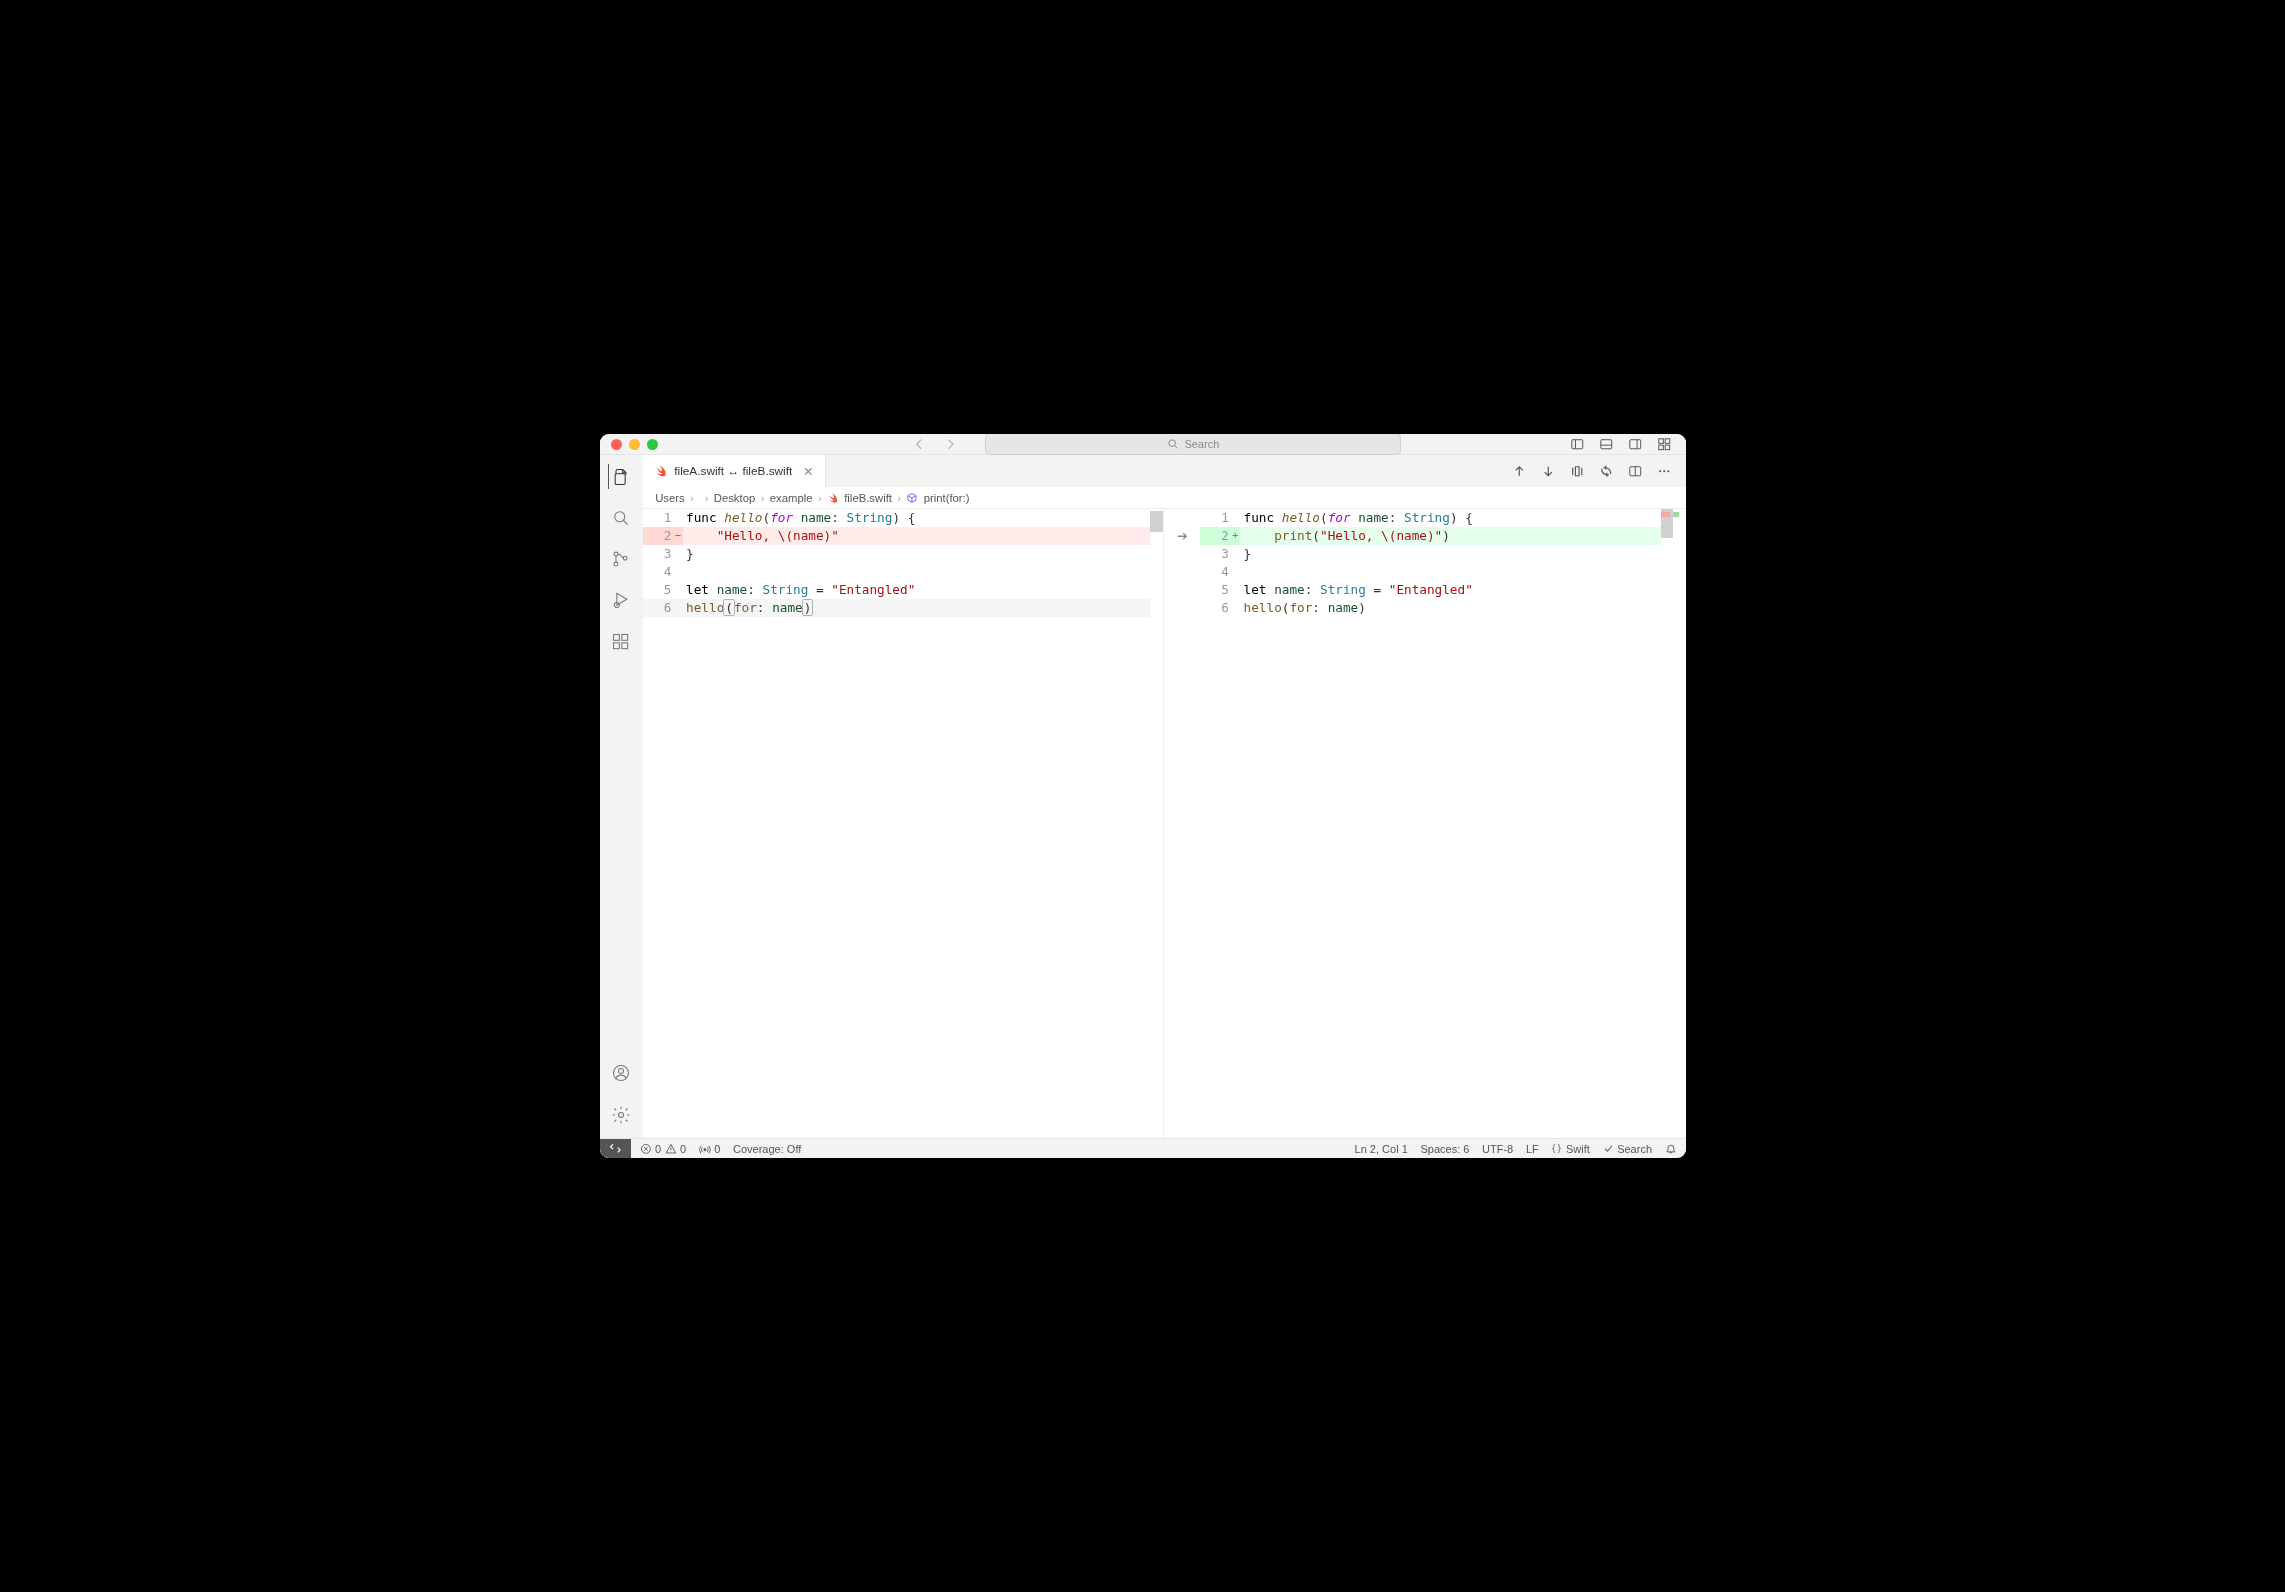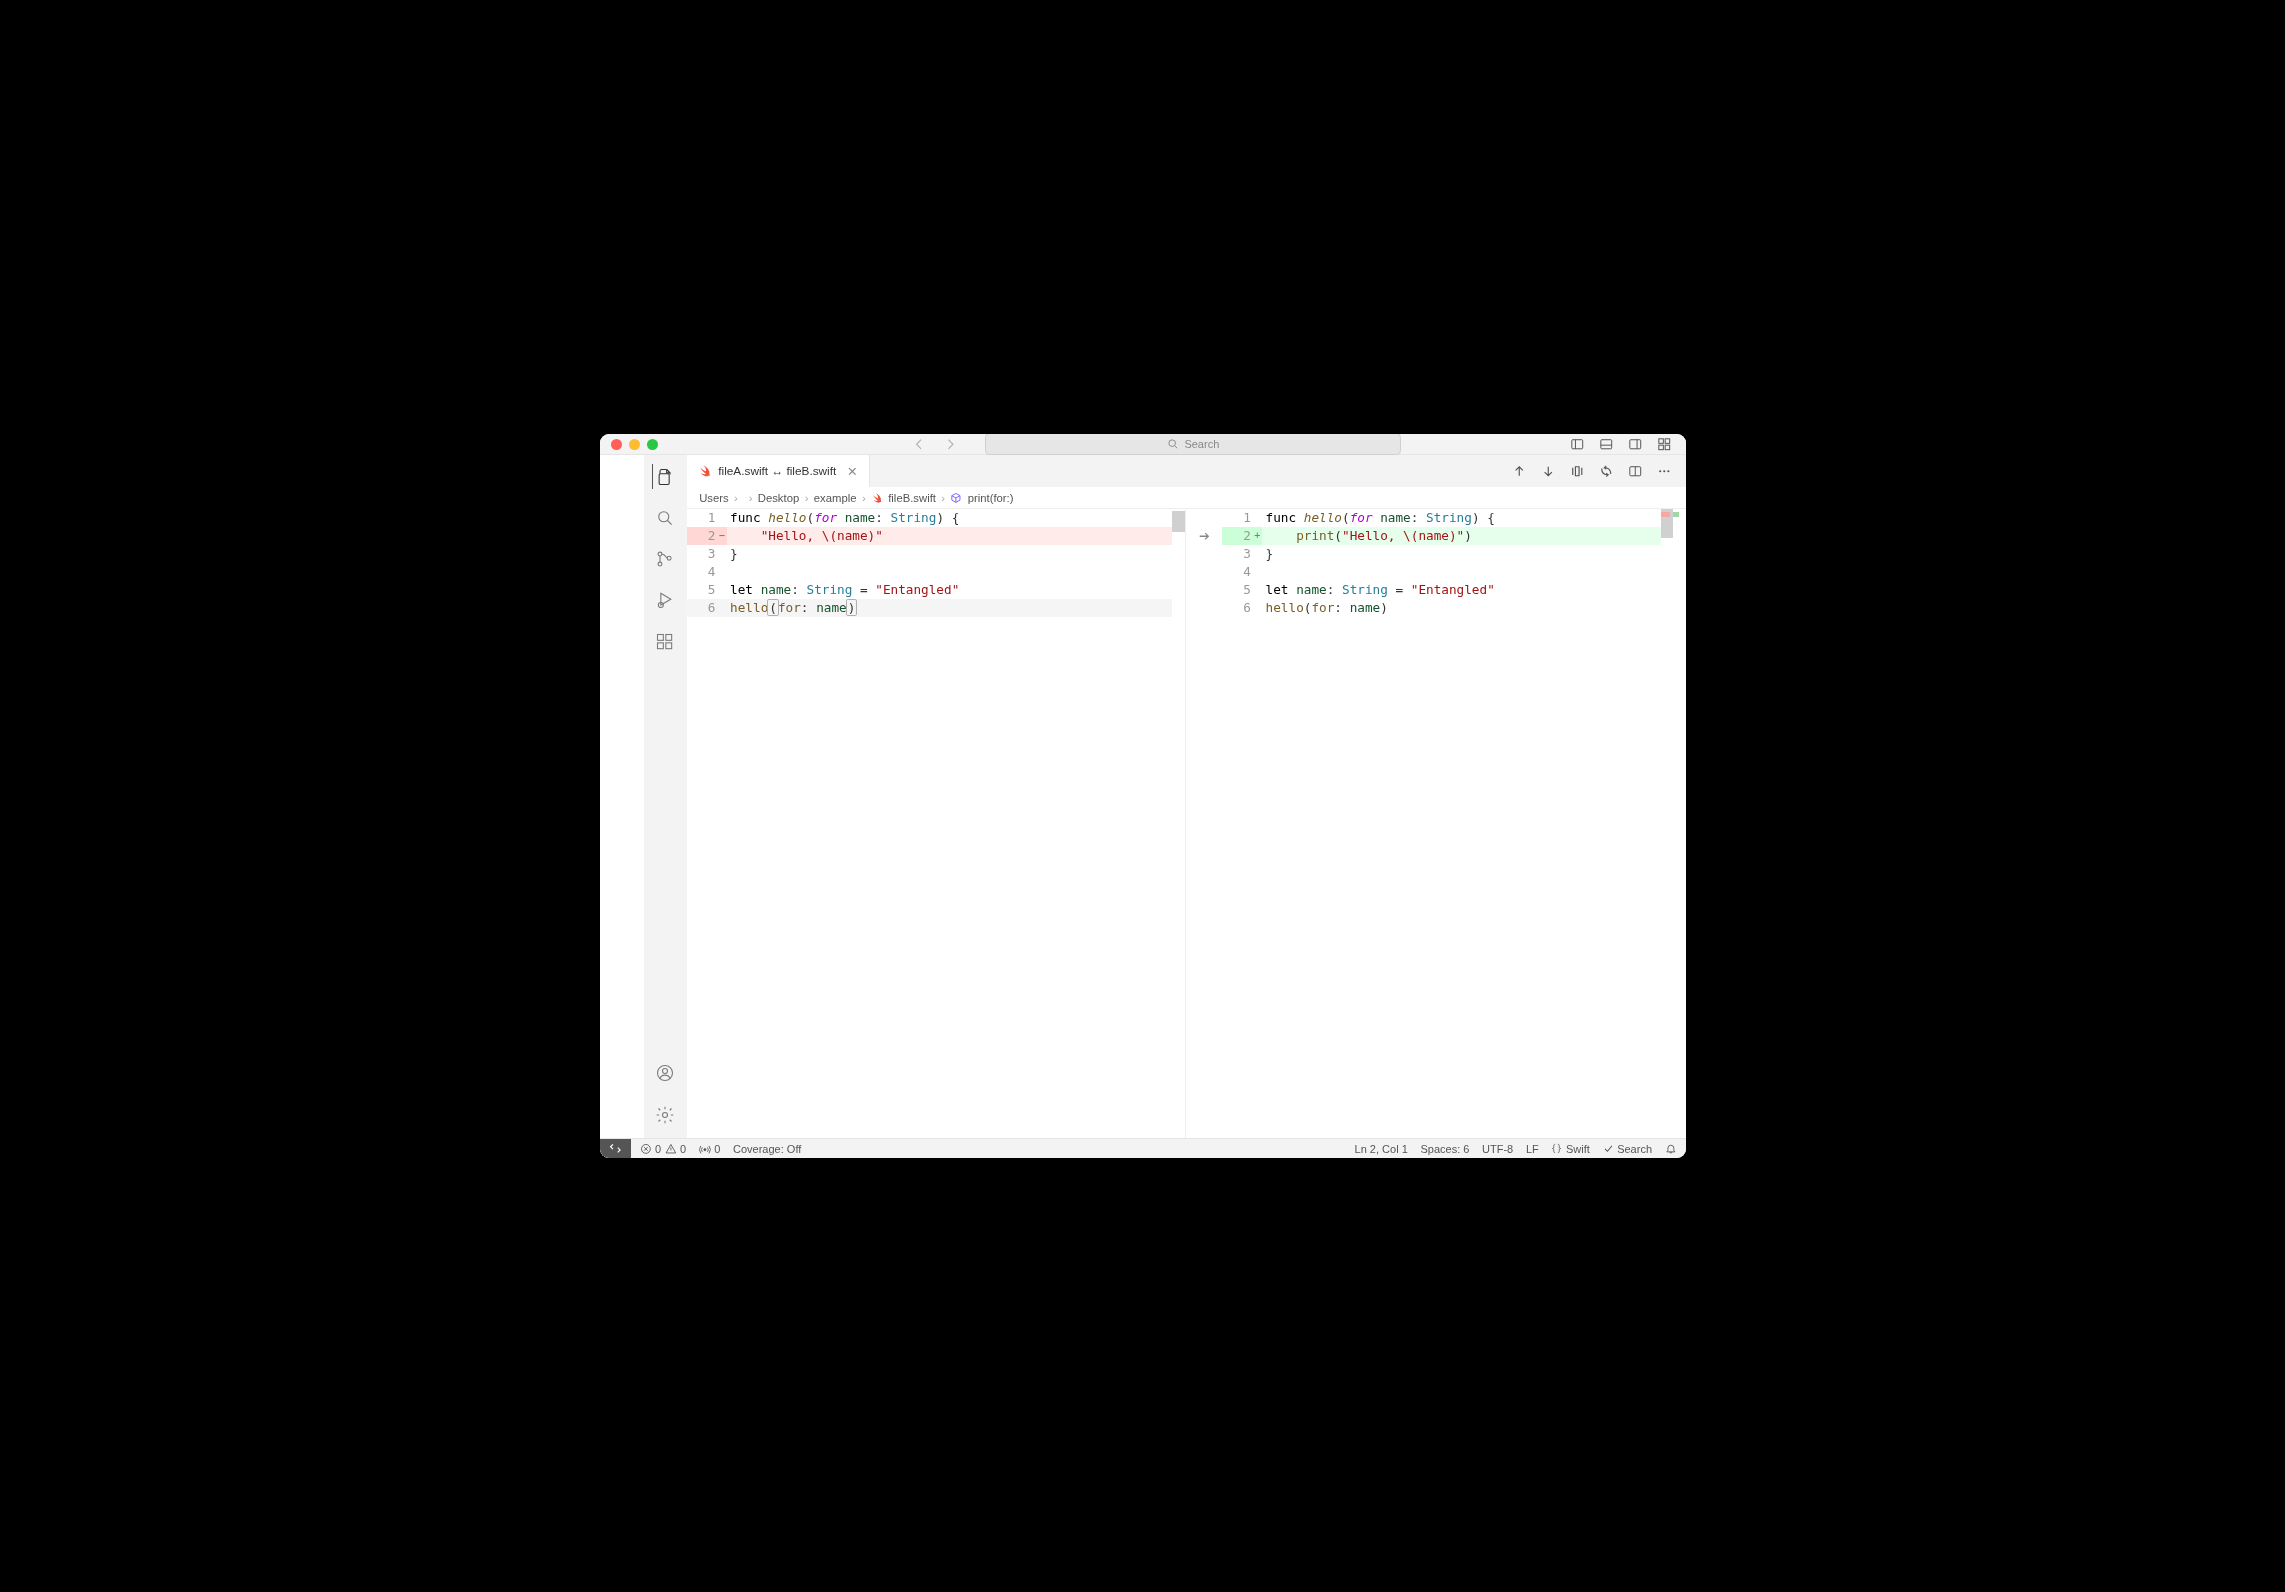--- a/index.html
+++ b/index.html
@@ -56,21 +56,20 @@
     font-size: 11px;
   }
   .title-right { margin-left:auto; display:flex; gap:9px; color:#555;}
   .title-right .icon-btn { width:20px; height:20px; display:flex; align-items:center; justify-content:center; border-radius:3.6px;}
 
   
   .body {
     flex: 1;
     display: flex;
     overflow: hidden;
-    margin-left: 44px;
   }
   .activitybar {
     width: 43px;
     background: #f3f3f3;
     display: flex;
     flex-direction: column;
     align-items: center;
     padding-top: 9px;
     gap: 16.3px;
     color: #7a7a7a;

